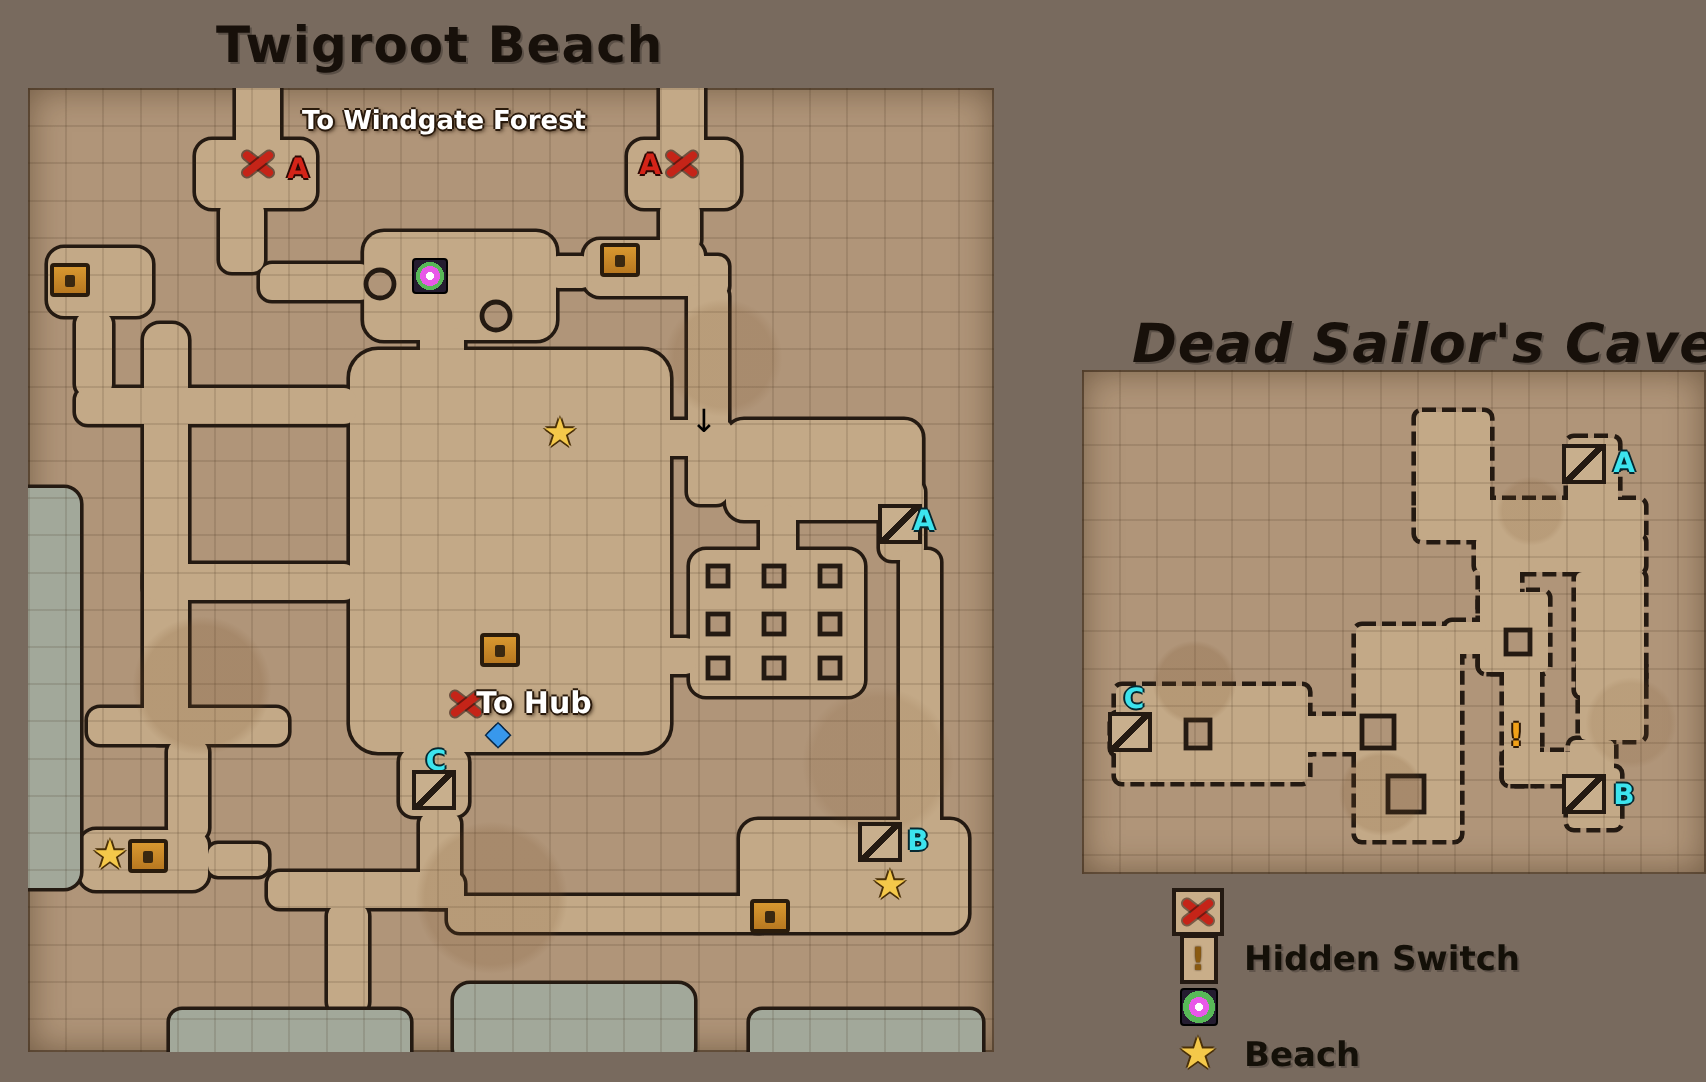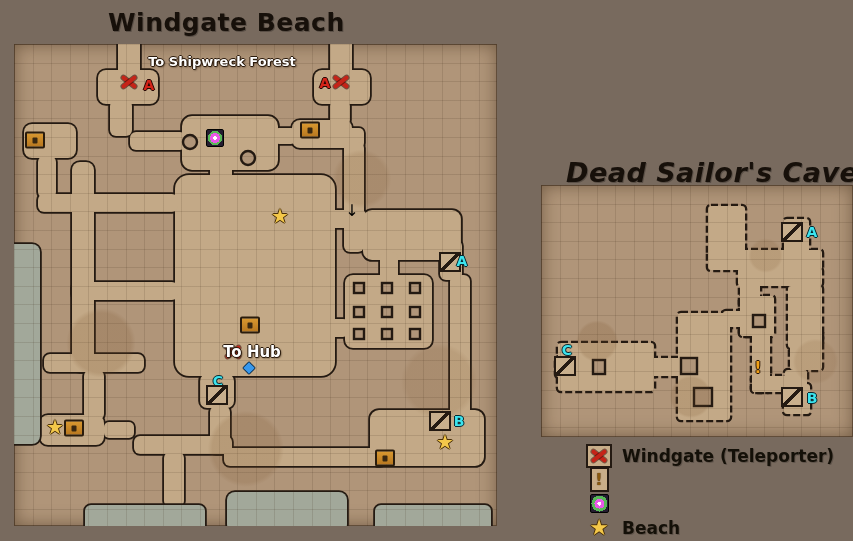--- a/index.html
+++ b/index.html
@@ -73,21 +73,21 @@
   .lg-gem{width:17px;height:17px;border:1px solid #000;border-radius:2px;
       background:radial-gradient(circle at 50% 50%, #ffffff 0 2px, #e858e8 2px 5px, #58b858 5px 8px, #241c30 8px);}
   .lg-star{color:#f4c84a;font-size:22px;line-height:1;
       text-shadow:-1px 0 0 #4a3008,1px 0 0 #4a3008,0 -1px 0 #4a3008,0 1px 0 #4a3008;}
 </style>
 </head>
 <body>
 
 <div class="stage">
 
-  <div class="page-title" style="left:108px;top:8px;font-size:25px;">Windgate Beach</div>
+  <div class="page-title" style="left:108px;top:8px;font-size:25px;">Twigroot Beach</div>
 
   <div class="page-title" style="left:566px;top:157px;font-size:27px;font-style:italic;">Dead Sailor's Cave</div>
 
   <div class="map-panel" style="left:14px;top:44px;width:483px;height:482px;">
     <svg class="map-svg" width="483" height="482" viewBox="0 0 483 482">
       <defs>
         <g id="lm-floors">
           <rect x="104" y="-6" width="22" height="56" rx="6"></rect>
           <rect x="84" y="26" width="60" height="34" rx="8"></rect>
           <rect x="96" y="56" width="22" height="36" rx="6"></rect>
@@ -146,35 +146,35 @@
         <rect class="pillar" x="368" y="263" width="10" height="10"></rect>
         <rect class="pillar" x="396" y="263" width="10" height="10"></rect>
         <rect class="pillar" x="340" y="285" width="10" height="10"></rect>
         <rect class="pillar" x="368" y="285" width="10" height="10"></rect>
         <rect class="pillar" x="396" y="285" width="10" height="10"></rect>
       </g>
     </svg>
     <div class="grid"></div>
     <div class="blotch"></div>
     <div class="marker-layer">
-        <div class="mk mk-label" style="left: 208px; top: 17px; font-size: 13px;">To Shipwreck Forest</div>
+        <div class="mk mk-label" style="left: 208px; top: 17px; font-size: 13px;">To Windgate Forest</div>
         <div class="mk mk-windgate" style="left: 115px; top: 38px;"></div>
         <div class="mk mk-letter-red" style="left: 135px; top: 41px;">A</div>
         <div class="mk mk-letter-red" style="left: 311px; top: 39px;">A</div>
         <div class="mk mk-windgate" style="left: 327px; top: 38px;"></div>
         <div class="mk mk-chest" style="left: 21px; top: 96px;"></div>
         <div class="mk mk-gem" style="left: 201px; top: 94px;"></div>
         <div class="mk mk-chest" style="left: 296px; top: 86px;"></div>
         <div class="mk mk-star" style="left: 266px; top: 172px;">★</div>
         <div class="mk mk-arrow-down" style="left: 338px; top: 167px;">↓</div>
         <div class="mk mk-stairs" style="left: 436px; top: 218px;"></div>
         <div class="mk mk-letter-cyan" style="left: 448px; top: 217px;">A</div>
         <div class="mk mk-chest" style="left: 236px; top: 281px;"></div>
         <div class="mk mk-windgate" style="left: 219px; top: 308px;"></div>
-        <div class="mk mk-label" style="left: 238px; top: 308px; font-size: 15px;">To Hub</div>
+        <div class="mk mk-label" style="left: 253px; top: 308px; font-size: 15px;">To Hub</div>
         <div class="mk mk-diamond" style="left: 235px; top: 323px;">◆</div>
         <div class="mk mk-letter-cyan" style="left: 204px; top: 337px;">C</div>
         <div class="mk mk-stairs" style="left: 203px; top: 351px;"></div>
         <div class="mk mk-star" style="left: 41px; top: 383px;">★</div>
         <div class="mk mk-chest" style="left: 60px; top: 384px;"></div>
         <div class="mk mk-stairs" style="left: 426px; top: 377px;"></div>
         <div class="mk mk-letter-cyan" style="left: 445px; top: 377px;">B</div>
         <div class="mk mk-star" style="left: 431px; top: 398px;">★</div>
         <div class="mk mk-chest" style="left: 371px; top: 414px;"></div>
       </div>
@@ -223,28 +223,28 @@
         <div class="mk mk-stairs" style="left: 251px; top: 212px;"></div>
         <div class="mk mk-letter-cyan" style="left: 271px; top: 213px;">B</div>
       </div>
   </div>
 
   <div class="legend">
     <div class="legend-row">
       <span class="lg-icon">
           <span class="lg-tile lg-x"></span>
         </span>
-      <span class="legend-label">Windgate (Teleporter)</span>
     </div>
     <div class="legend-row">
       <span class="lg-icon">
           <span class="lg-tile lg-tile-tall">
             <span class="lg-bang">!</span>
           </span>
         </span>
+      <span class="legend-label">Hidden Switch</span>
     </div>
     <div class="legend-row">
       <span class="lg-icon">
           <span class="lg-gem"></span>
         </span>
     </div>
     <div class="legend-row">
       <span class="lg-icon">
           <span class="lg-star">★</span>
         </span>

